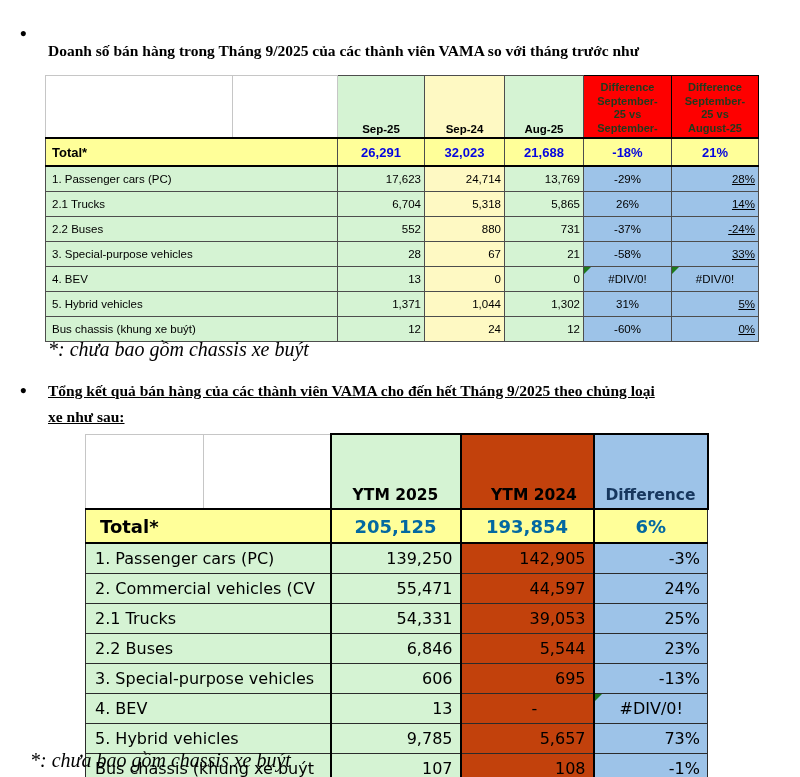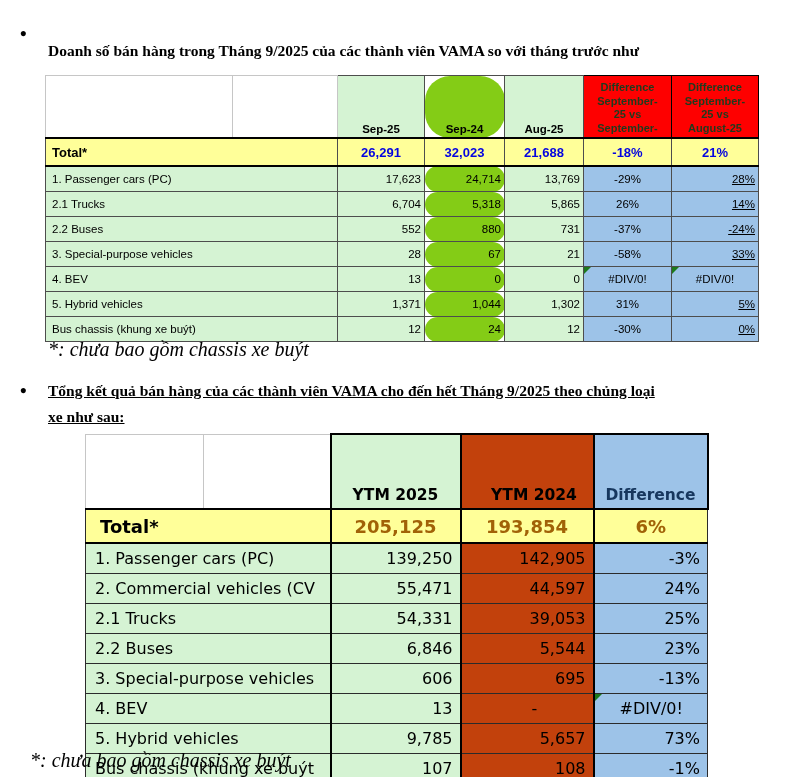--- a/index.html
+++ b/index.html
@@ -19,21 +19,21 @@
 
   table { border-collapse:collapse; table-layout:fixed; position:absolute; }
   td { overflow:hidden; white-space:nowrap; vertical-align:middle; position:relative; }
 
   
   .t1 { left:45px; top:75px; width:713px; font-family:"Liberation Sans","DejaVu Sans",sans-serif; }
   .t1 td { border:1px solid #4d4d4d; font-size:11.5px; height:22px; }
   .t1 tr.hrow td { height:58px; vertical-align:bottom; text-align:center; font-weight:bold; padding-bottom:2px; border-bottom:2px solid #000; }
   .t1 td.hw { background:#ffffff; border-color:#c6c6c6; border-bottom:2px solid #000; }
   .t1 td.bg-g { background:#d5f3d3; }
-  .t1 td.bg-c { background:#84cc16;border-radius:25px; }
+  .t1 td.bg-c { background:#fef9c3; }
   .t1 td.bg-r { background:#fe0000; color:#1e3b1e; white-space:pre-line; line-height:13.5px; font-size:11px; padding-bottom:1px; border-color:#000; }
   .t1 td.bg-b { background:#9dc3e8; }
   .t1 tr.trow td { background:#ffff99; border-top:2px solid #000; border-bottom:2px solid #000; font-weight:bold; font-size:13px; height:24px; }
   .t1 tr.trow td.lbl { padding-left:6px; text-align:left; }
   .t1 tr.trow td.val { color:#0404e0; text-align:center; }
   .t1 td.lbl { text-align:left; padding-left:6px; }
   .t1 td.num { text-align:right; padding-right:3px; }
   .t1 td.pct-c { text-align:center; }
   .t1 td.pct-r { text-align:right; padding-right:3px;text-decoration:underline; }
 
@@ -42,21 +42,21 @@
   .t2 td { border:1px solid #2b2b2b; font-size:16px; height:27px; }
   .t2 tr.hrow td { height:68px; vertical-align:bottom; text-align:center; font-weight:bold; font-size:15.5px; padding-bottom:4px; border-bottom:2.5px solid #000; }
   .t2 td.hw { background:#ffffff; border-color:#c6c6c6; border-bottom:2.5px solid #000; }
   .t2 td.bg-g { background:#d5f3d3; }
   .t2 td.bg-c { background:#c2410c;padding-left:15px; }
   .t2 td.bg-b { background:#9dc3e8; }
   .t2 td.diff-h { color:#17375e; }
   .t2 tr.hrow td.colored { border:2px solid #000; border-bottom:2.5px solid #000; }
   .t2 tr.trow td { background:#ffff99; border-top:2.5px solid #000; border-bottom:2.5px solid #000; font-weight:bold; font-size:18px; height:30px; }
   .t2 tr.trow td.lbl { padding-left:14px; text-align:left; color:#000; }
-  .t2 tr.trow td.val { color:#a16207; text-align:center; }
+  .t2 tr.trow td.val { color:#0369a1; text-align:center; }
   .t2 td.lbl { text-align:left; padding-left:9px; }
   .t2 td.num { text-align:right; padding-right:7px; }
   .t2 td.pct-r { text-align:right; padding-right:7px; }
   .t2 td.ctr { text-align:center; padding-right:0; }
   .t2 td.vthick { border-left:2px solid #000; }
 
   
   .tri {
     position:absolute; top:0; left:0; width:0; height:0; display:block;
     border-top:7px solid #1d7a1d; border-right:7px solid transparent;
@@ -149,21 +149,21 @@
     <td class="num bg-c">1,044</td>
     <td class="num bg-g">1,302</td>
     <td class="pct-c bg-b">31%</td>
     <td class="pct-r bg-b">5%</td>
   </tr>
   <tr>
     <td class="lbl bg-g" colspan="2">Bus chassis (khung xe buýt)</td>
     <td class="num bg-g">12</td>
     <td class="num bg-c">24</td>
     <td class="num bg-g">12</td>
-    <td class="pct-c bg-b">-30%</td>
+    <td class="pct-c bg-b">-60%</td>
     <td class="pct-r bg-b">0%</td>
   </tr>
 </tbody>
   </table>
 
 <div class="footnote" style="left:48px; top:338px;">*: chưa bao gồm chassis xe buýt</div>
 
 <span class="bullet-dot" style="top:380px;">•</span>
 <div class="bullet-text underlined" style="top:378px; width:700px;">Tổng kết quả bán hàng của các thành viên VAMA cho đến hết Tháng 9/2025 theo chủng loại
 xe như sau:</div>

